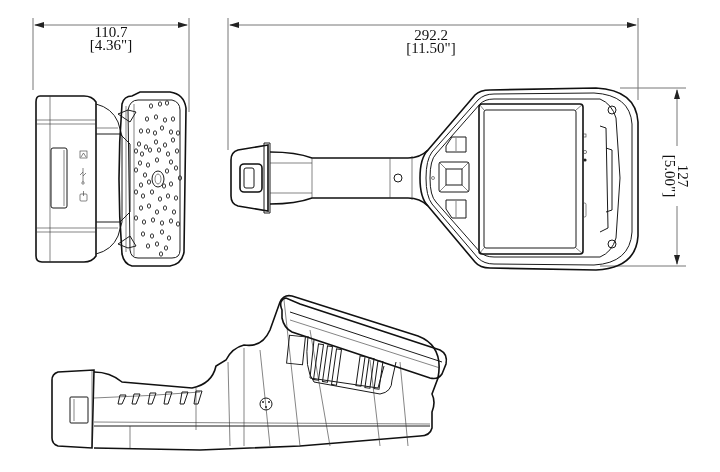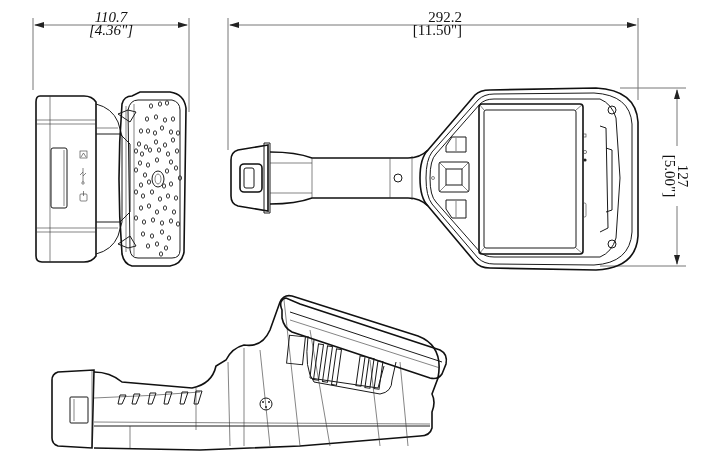--- a/index.html
+++ b/index.html
@@ -249,26 +249,26 @@
       <rect x="334" y="349" width="5" height="36" transform="rotate(8 336 367)"></rect>
       <rect x="358" y="356" width="5" height="30" transform="rotate(8 360 371)"></rect>
       <rect x="367" y="358" width="5" height="30" transform="rotate(8 369 373)"></rect>
       <rect x="376" y="361" width="5" height="28" transform="rotate(8 378 375)"></rect>
     </g>
 
     <rect class="ln" x="288" y="336" width="16" height="28" transform="rotate(6 296 350)"></rect>
   </g>
 </svg>
 
-<div class="dim-label" style="left:80px; top:11px; width:62px;font-style:italic;">
+<div class="dim-label" style="left:80px; top:26px; width:62px;">
   <div>110.7</div>
   <div>[4.36"]</div>
 </div>
 
-<div class="dim-label" style="left:400px; top:11px; width:62px;text-align:right;">
+<div class="dim-label" style="left:400px; top:29px; width:62px;">
   <div>292.2</div>
   <div>[11.50"]</div>
 </div>
 
 <div class="dim-label vert" style="left:646px; top:163px; width:60px; background:#fff;">
   <div>127</div>
   <div>[5.00"]</div>
 </div>
 
 </body></html>

